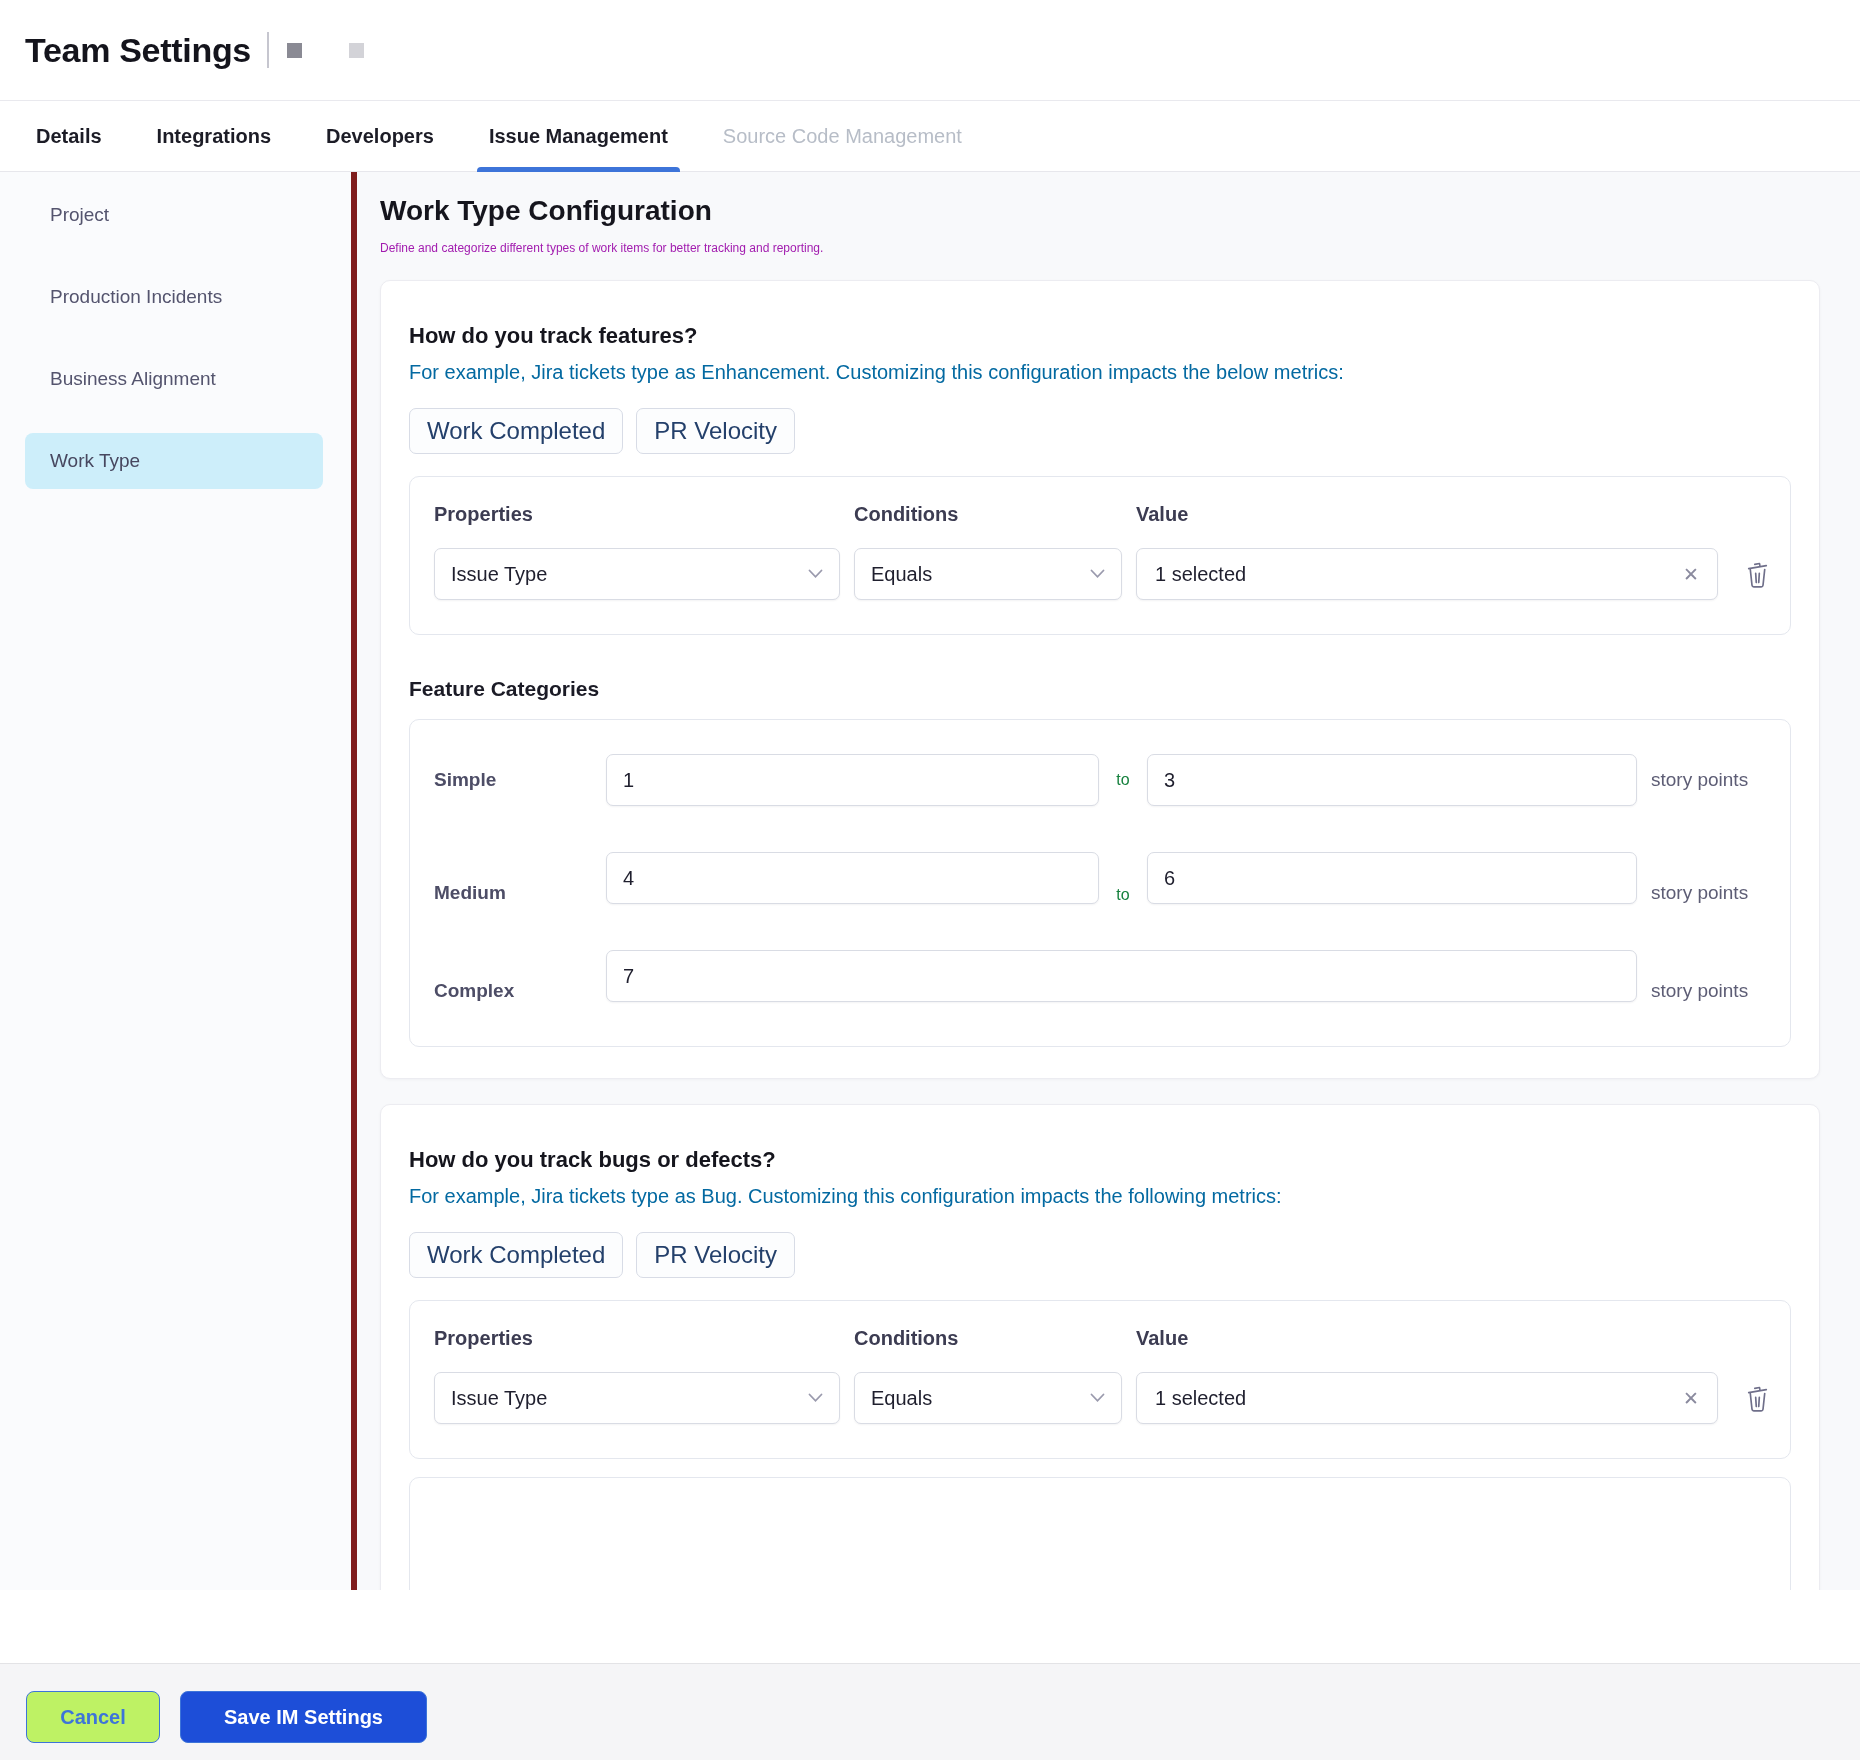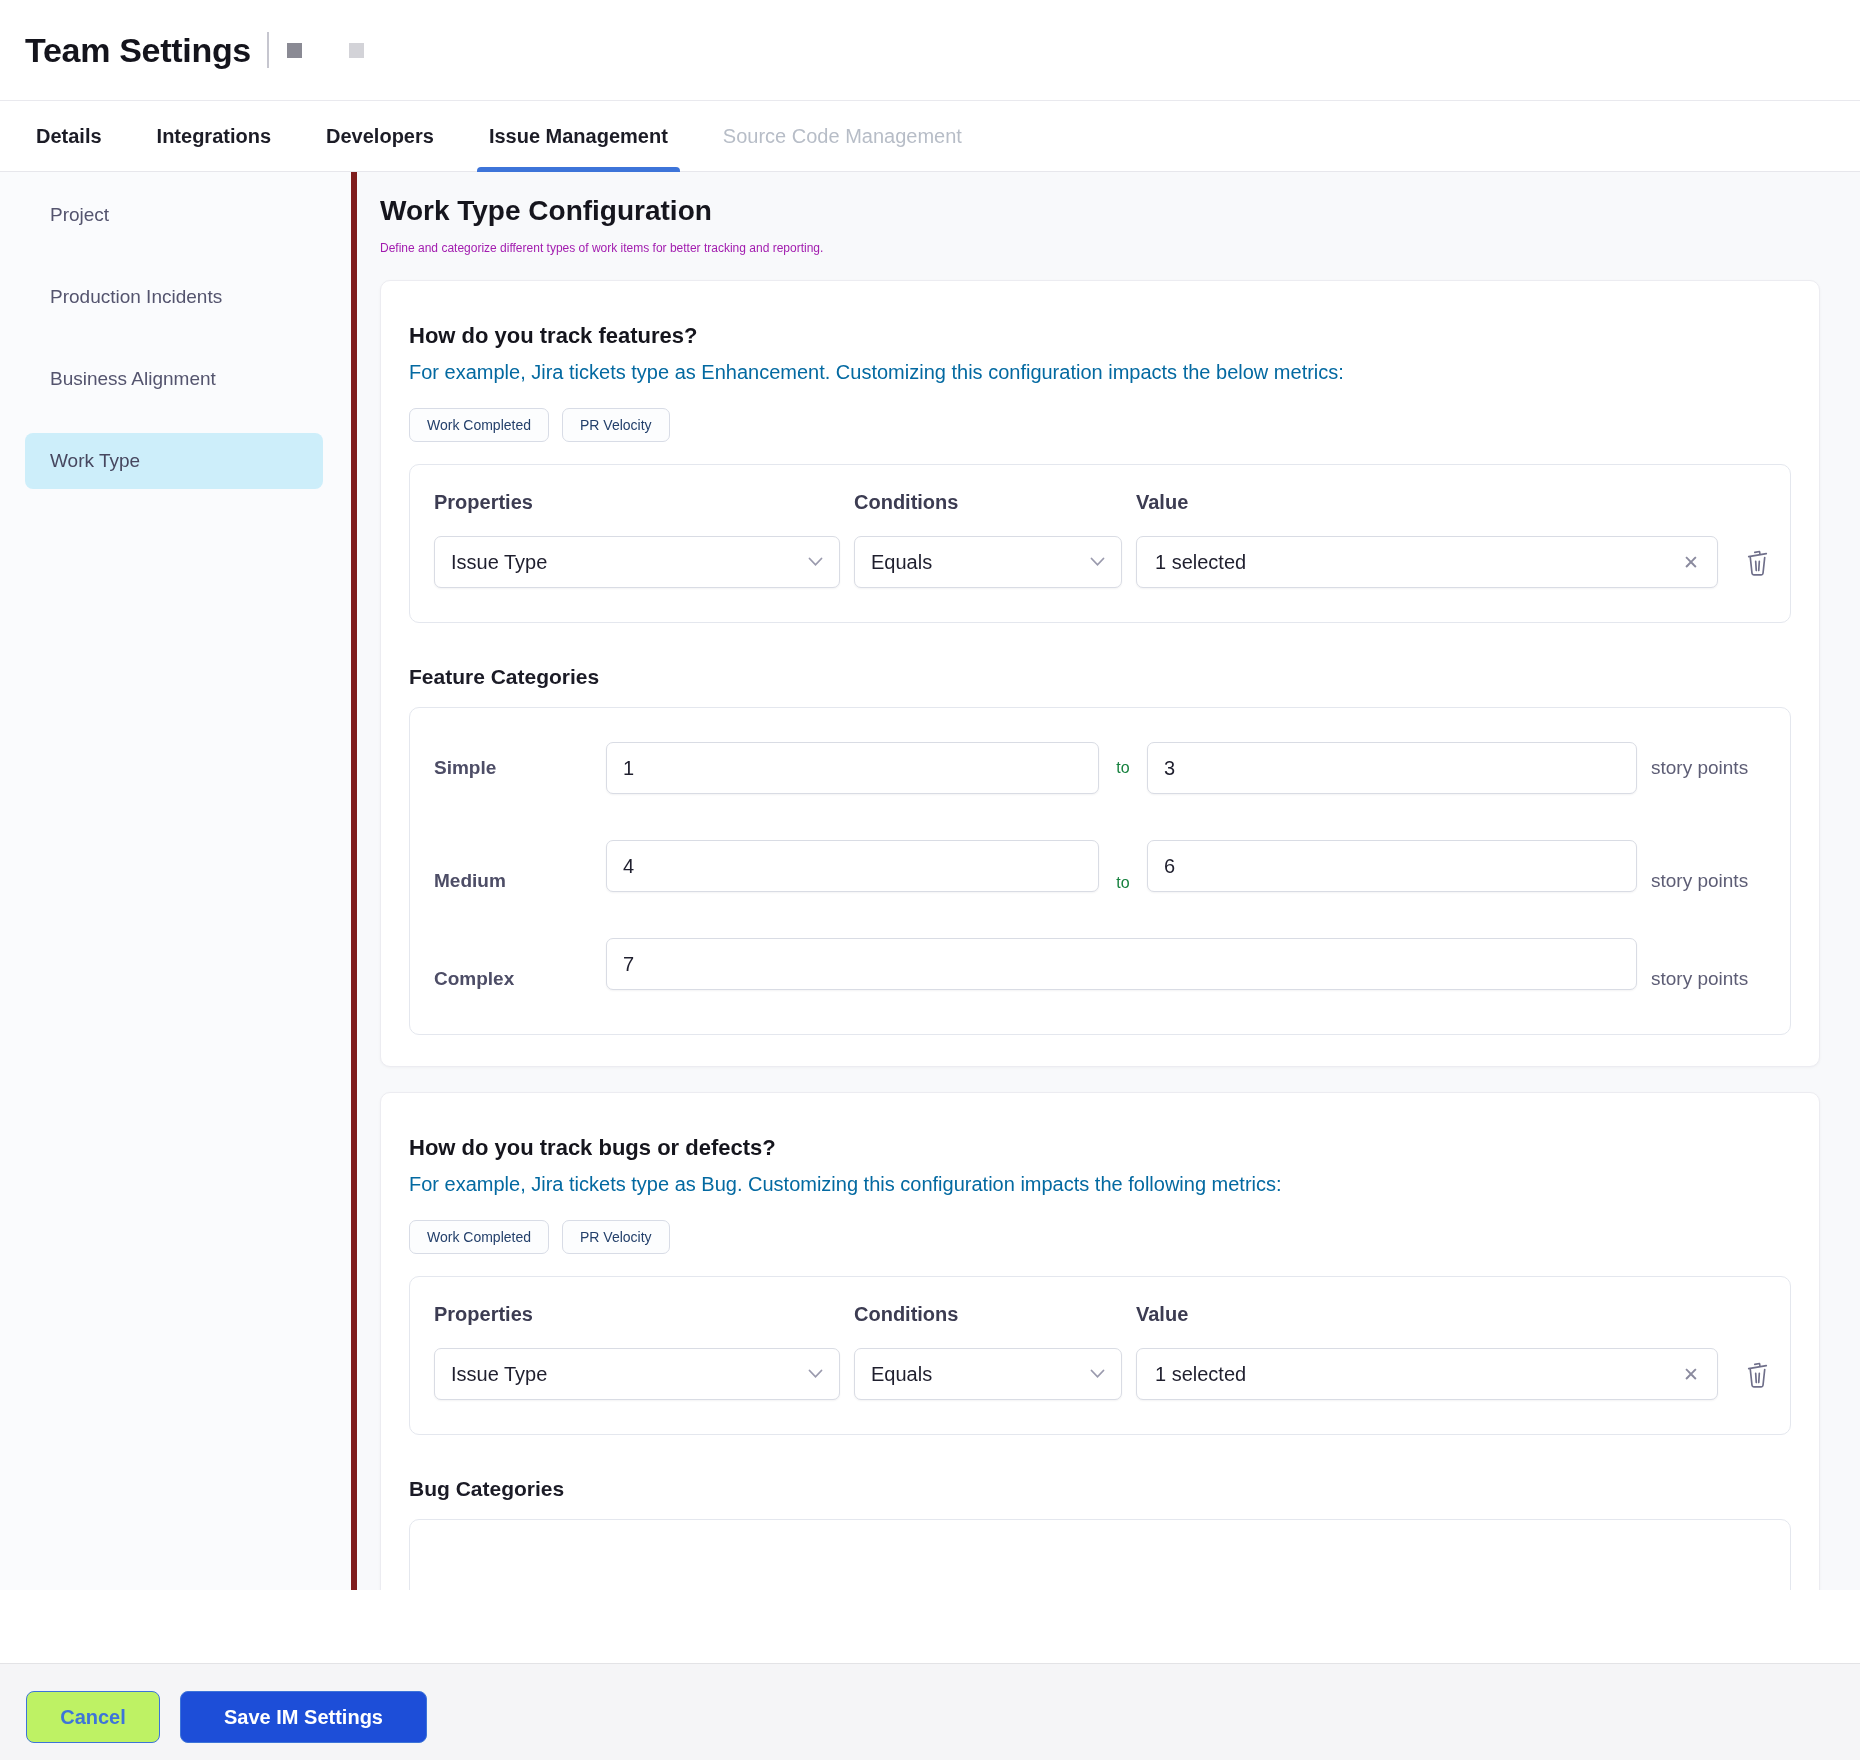--- a/index.html
+++ b/index.html
@@ -29,21 +29,21 @@
 
   .content { flex:1; background:#f8f9fb; padding:23px 0 0 23px; overflow:hidden; }
   .page-title { font-size:28px; font-weight:700; color:#15151d; }
   .page-subtitle { margin-top:14px; font-size:12px; color:#a21caf; }
 
   
   .card { width:1440px; background:#fff; border:1px solid #ececf1; border-radius:10px; box-shadow:0 1px 3px rgba(20,20,40,.04); margin-top:25px; padding:42px 28px 31px 28px; }
   .card-heading { font-size:22px; font-weight:700; color:#15151d; }
   .card-desc { margin-top:12px; font-size:20px; color:#0369a1; }
   .badges { display:flex; gap:13px; margin-top:24px; }
-  .badge { border:1px solid #d8dce6; background:#fcfdfe; border-radius:7px; padding:8px 17px; font-size:14px; color:#24406b; }
+  .badge { border:1px solid #d8dce6; background:#fcfdfe; border-radius:7px; padding:8px 17px; font-size:24px; color:#24406b; }
 
   .filter-box { margin-top:22px; border:1px solid #e4e7ee; border-radius:10px; padding:26px 8px 34px 24px; display:grid; grid-template-columns:406px 268px 1fr 50px; column-gap:14px; row-gap:22px; align-items:center; }
   .col-label { font-size:20px; font-weight:700; color:#3c3c52; align-self:end; }
   .select { height:52px; border:1px solid #d9dce4; border-radius:7px; background:#fff; box-shadow:0 1px 2px rgba(16,24,40,.05); display:flex; align-items:center; justify-content:space-between; padding:0 16px; font-size:20px; color:#1f1f2e; cursor:pointer; }
   .chev { display:flex; align-items:center; }
   .value-box { height:52px; border:1px solid #d9dce4; border-radius:7px; background:#fff; box-shadow:0 1px 2px rgba(16,24,40,.05); display:flex; align-items:center; justify-content:space-between; padding:0 18px; font-size:20px; color:#1f1f2e; }
   .clear-x { font-size:19px; color:#8a8a9e; cursor:pointer; line-height:1; }
   .trash-btn { display:flex; align-items:center; justify-content:center; cursor:pointer; }
 
   .cats-heading { margin-top:42px; font-size:21px; font-weight:700; color:#1b1b26; }
@@ -232,21 +232,20 @@
                 <path d="M5.6 9.0 L7.1 23 a1.6 1.6 0 0 0 1.6 1.4 h6.6 a1.6 1.6 0 0 0 1.6 -1.4 L18.4 9.0"></path>
                 <path d="M4.2 8.2 L19.8 5.6"></path>
                 <path d="M9.6 4.4 l4.2 -0.7 0.3 1.6"></path>
                 <path d="M10.4 12.5 l0.5 8"></path>
                 <path d="M13.6 12.5 l-0.5 8"></path>
               </g>
             </svg>
           </div>
         </div>
 
-        <div class="cats-heading">Bug Categories</div>
         <div class="empty-box"></div>
       </div>
 
     </div>
   </div>
 
   <div class="gap-strip"></div>
   <div class="footer">
     <div class="btn btn-cancel">Cancel</div>
     <div class="btn btn-save">Save IM Settings</div>

